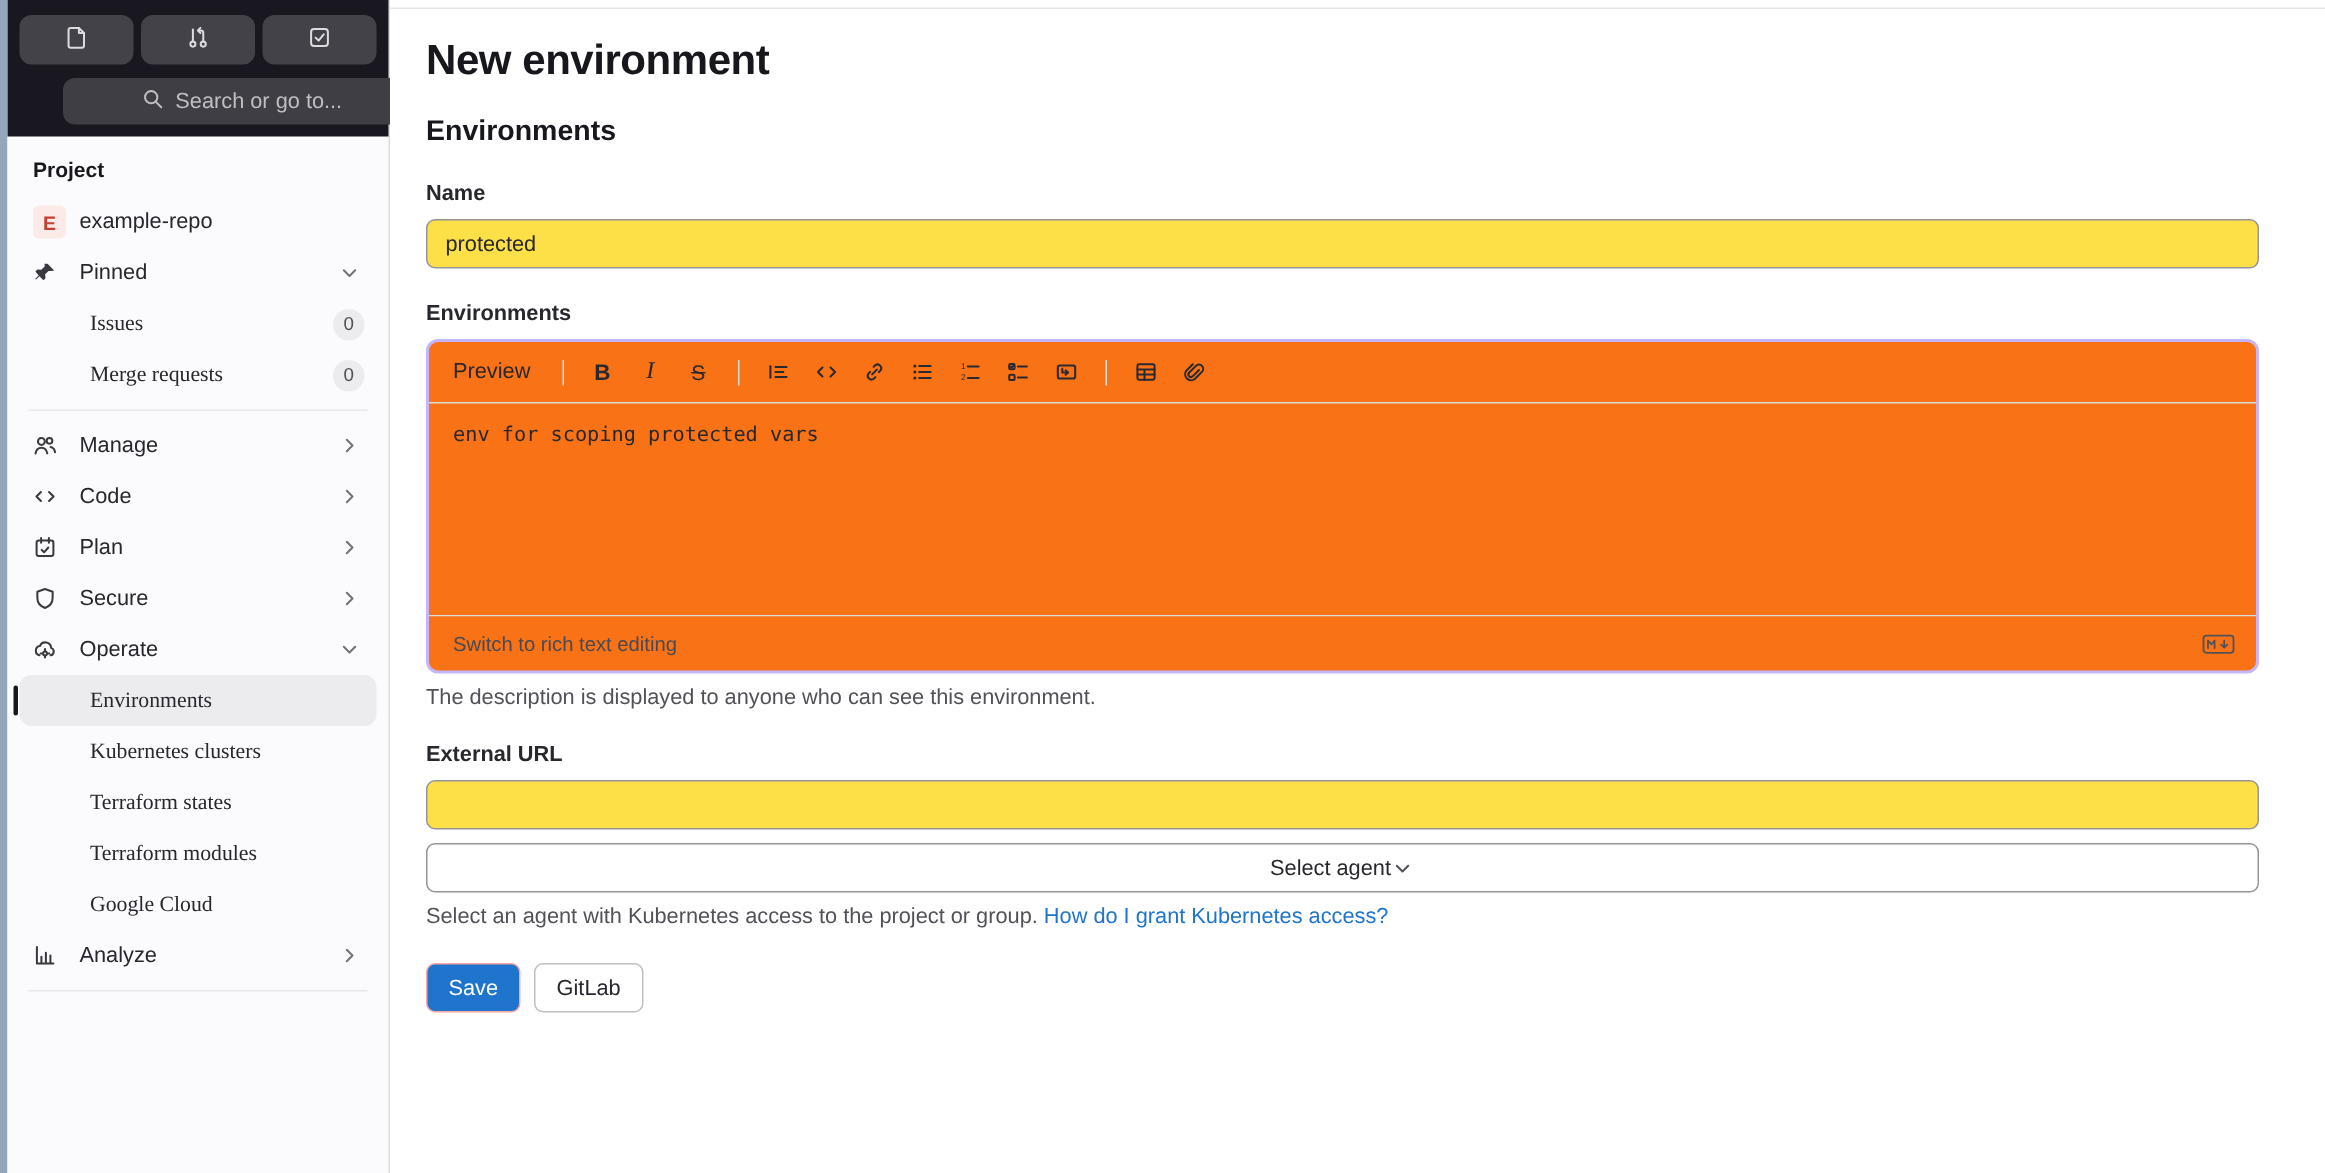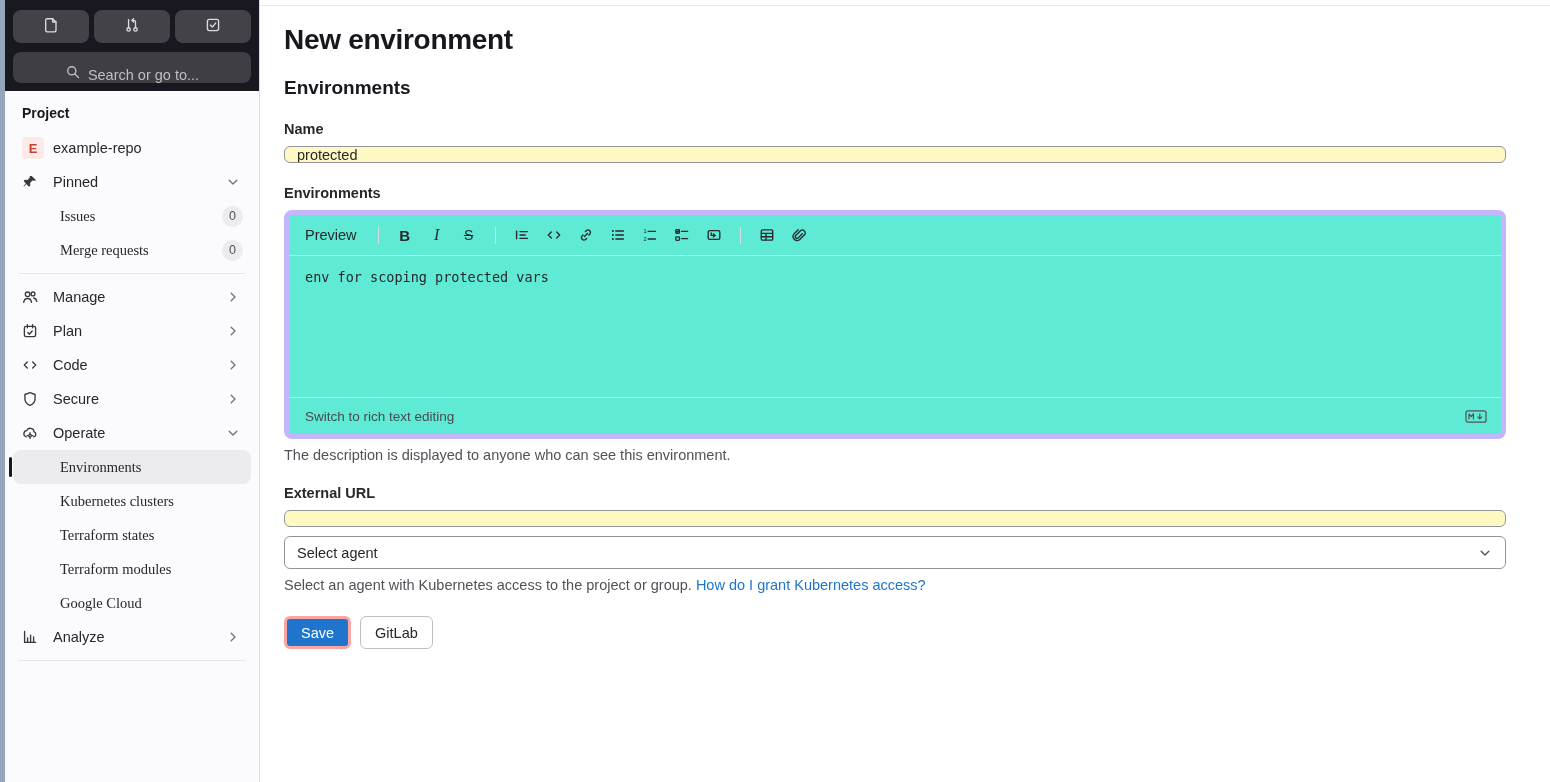--- a/index.html
+++ b/index.html
@@ -8,21 +8,21 @@
   .app { display:flex; width:1550px; height:782px; }
 
   
   .left-strip { width:5px; height:782px; background:#93a6ba; flex:0 0 auto; }
 
   
   .sidebar { width:255px; flex:0 0 auto; background:#fbfafd; border-right:1px solid #dcdcde; display:flex; flex-direction:column; }
   .sb-dark { background:#191820; padding:10px 8px 8px 8px; }
   .sb-btn-row { display:flex; gap:5px; margin-bottom:9px; }
   .sb-top-btn { flex:1; height:33px; background:#434248; border:none; border-radius:8px; display:flex; align-items:center; justify-content:center; color:#dcdbe0; cursor:pointer; }
-  .sb-search { width:100%; height:31px; background:#3f3e45; border:none; border-radius:8px; color:#bfbfc3; font-size:14.5px; font-family:"Liberation Sans",sans-serif; display:flex; align-items:flex-end; justify-content:center; gap:7px; cursor:pointer; }
+  .sb-search { width:100%; height:31px; background:#3f3e45; border:none; border-radius:8px; color:#bfbfc3; font-size:14.5px; font-family:"Liberation Sans",sans-serif; display:flex; align-items:center; justify-content:center; gap:7px; cursor:pointer;margin-left:29px; }
   .sb-body { padding:12px 8px 0 8px; flex:1; }
   .sb-section-label { font-weight:700; font-size:14px; color:#18171d; padding:2px 9px 10px 9px; }
   .sb-item { height:34px; display:flex; align-items:center; border-radius:8px; padding:0 8px 0 9px; cursor:pointer; position:relative; }
   .sb-item .ic { width:16px; height:16px; color:#3a3940; flex:0 0 auto; display:flex; align-items:center; justify-content:center; }
   .sb-item .sb-label { font-size:14.5px; color:#28272d; margin-left:15px; flex:1; white-space:nowrap; }
   .sb-item.indent .sb-label { margin-left:38px;font-family:Liberation Serif, serif; }
   .sb-item .chev { color:#737278; margin-right:2px; display:flex; }
   .sb-item .count-badge { background:#ececef; color:#535158; font-size:12.5px; min-width:21px; height:21px; border-radius:11px; display:flex; align-items:center; justify-content:center; padding:0 6px; }
   .sb-item.active { background:#ececef; }
   .sb-item.active::before { content:""; position:absolute; left:-4px; top:7px; bottom:7px; width:3px; background:#18171d; border-radius:2px; }
@@ -33,43 +33,43 @@
   
   .main { flex:1; background:#fff; position:relative; }
   .topbar-divider { border-bottom:1px solid #e7e7e9; height:6px; }
   .content { padding:18px 24px 0 24px; }
   h1.page-title { font-size:28px; font-weight:700; letter-spacing:-.3px; color:#18171d; }
   h2.section-title { font-size:19px; font-weight:700; color:#18171d; margin-top:21px; }
   .intro { font-size:14.5px; margin-top:15px; color:#28272d; }
   a.gl-link { color:#1f75cb; text-decoration:none; cursor:pointer; }
   .form-w { width:1222px; }
   .field-label { font-weight:700; font-size:14.5px; margin-top:22px; }
-  .gl-input { width:1222px; height:17px; border:1px solid #95949a; border-radius:6px; margin-top:9px; padding:0 12px; font-size:14.5px; font-family:"Liberation Sans",sans-serif; color:#28272d; background:#fef9c3; display:block; }
+  .gl-input { width:1222px; height:33px; border:1px solid #95949a; border-radius:6px; margin-top:9px; padding:0 12px; font-size:14.5px; font-family:"Liberation Sans",sans-serif; color:#28272d; background:#fde047; display:block; }
 
   
-  .md-editor { width:1222px; border:5px solid #c4b5fd; border-radius:8px; margin-top:9px; background:#5eead4; }
+  .md-editor { width:1222px; border:2px solid #c4b5fd; border-radius:8px; margin-top:9px; background:#f97316; }
   .md-toolbar { height:41px; display:flex; align-items:center; padding:0 16px; gap:6px; border-bottom:1px solid #dcdcde; }
   .md-preview-btn { background:none; border:none; font-size:14.5px; color:#28272d; font-family:"Liberation Sans",sans-serif; cursor:pointer; padding:6px 8px 6px 0; }
   .tb-divider { width:1px; height:17px; background:#dcdcde; margin:0 7px; }
   .tb-btn { background:none; border:none; width:26px; height:26px; border-radius:4px; display:flex; align-items:center; justify-content:center; color:#2a2930; cursor:pointer; }
   .tb-glyph-b { font-weight:700; font-size:15px; }
   .tb-glyph-i { font-family:"Liberation Serif",serif; font-style:italic; font-size:16px; }
   .tb-glyph-s { font-size:14px; text-decoration:line-through; }
   .md-textarea { display:block; width:100%; height:141px; border:none; outline:none; resize:none; padding:13px 16px; font-family:"DejaVu Sans Mono",monospace; font-size:13.5px; color:#28272d; border-radius:0; background:transparent; }
   .md-footer { height:37px; border-top:1px solid #dcdcde; display:flex; align-items:center; justify-content:space-between; padding:0 14px 0 16px; border-radius:0 0 8px 8px; }
   .md-switch { background:none; border:none; font-size:13.5px; color:#4a4953; font-family:"Liberation Sans",sans-serif; cursor:pointer; }
   .md-mark { color:#535158; display:flex; }
 
   .help-text { font-size:14.5px; color:#535158; margin-top:8px; }
-  .gl-select { width:1222px; height:33px; border:1px solid #95949a; border-radius:6px; margin-top:9px; padding:0 12px; font-size:14.5px; color:#28272d; background:#fff; display:flex; align-items:center; justify-content:space-between; cursor:pointer; }
+  .gl-select { width:1222px; height:33px; border:1px solid #95949a; border-radius:6px; margin-top:9px; padding:0 12px; font-size:14.5px; color:#28272d; background:#fff; display:flex; align-items:center; justify-content:center; cursor:pointer; }
   .gl-select .chev { color:#535158; display:flex; }
 
   .btn-row { display:flex; gap:9px; margin-top:23px; }
   .btn { height:33px; border-radius:6px; font-size:14.5px; font-family:"Liberation Sans",sans-serif; cursor:pointer; padding:0 14px; }
-  .btn-primary { background:#1f75cb; border:3px solid #fca5a5; color:#fff; }
+  .btn-primary { background:#1f75cb; border:1px solid #fca5a5; color:#fff; }
   .btn-default { background:#fff; border:1px solid #bfbfc3; color:#28272d; }
 </style>
 </head>
 <body>
 
 <div class="app">
   <div class="left-strip"></div>
 
   <aside class="sidebar">
     <div class="sb-dark">
@@ -145,40 +145,40 @@
             <span class="sb-label">Manage</span>
             <span class="chev">
               <svg width="16" height="16" viewBox="0 0 16 16" fill="none" stroke="currentColor" stroke-width="1.35" stroke-linecap="round" stroke-linejoin="round">
                 <path d="M6.2 4.2L10 8l-3.8 3.8"></path>
               </svg>
             </span>
           </div>
           <div class="sb-item">
             <span class="ic">
               <svg width="16" height="16" viewBox="0 0 16 16" fill="none" stroke="currentColor" stroke-width="1.35" stroke-linecap="round" stroke-linejoin="round">
+                <path d="M5.3 5L2.3 8l3 3"></path>
+                <path d="M10.7 5l3 3-3 3"></path>
+              </svg>
+            </span>
+            <span class="sb-label">Code</span>
+            <span class="chev">
+              <svg width="16" height="16" viewBox="0 0 16 16" fill="none" stroke="currentColor" stroke-width="1.35" stroke-linecap="round" stroke-linejoin="round">
+                <path d="M6.2 4.2L10 8l-3.8 3.8"></path>
+              </svg>
+            </span>
+          </div>
+          <div class="sb-item">
+            <span class="ic">
+              <svg width="16" height="16" viewBox="0 0 16 16" fill="none" stroke="currentColor" stroke-width="1.35" stroke-linecap="round" stroke-linejoin="round">
                 <rect x="2.4" y="3.4" width="11.2" height="10.2" rx="1.5"></rect>
                 <path d="M5.4 1.6v3.2M10.6 1.6v3.2"></path>
                 <path d="M5.8 9.6l1.6 1.6 2.8-3.2"></path>
               </svg>
             </span>
             <span class="sb-label">Plan</span>
-            <span class="chev">
-              <svg width="16" height="16" viewBox="0 0 16 16" fill="none" stroke="currentColor" stroke-width="1.35" stroke-linecap="round" stroke-linejoin="round">
-                <path d="M6.2 4.2L10 8l-3.8 3.8"></path>
-              </svg>
-            </span>
-          </div>
-          <div class="sb-item">
-            <span class="ic">
-              <svg width="16" height="16" viewBox="0 0 16 16" fill="none" stroke="currentColor" stroke-width="1.35" stroke-linecap="round" stroke-linejoin="round">
-                <path d="M5.3 5L2.3 8l3 3"></path>
-                <path d="M10.7 5l3 3-3 3"></path>
-              </svg>
-            </span>
-            <span class="sb-label">Code</span>
             <span class="chev">
               <svg width="16" height="16" viewBox="0 0 16 16" fill="none" stroke="currentColor" stroke-width="1.35" stroke-linecap="round" stroke-linejoin="round">
                 <path d="M6.2 4.2L10 8l-3.8 3.8"></path>
               </svg>
             </span>
           </div>
           <div class="sb-item">
             <span class="ic">
               <svg width="16" height="16" viewBox="0 0 16 16" fill="none" stroke="currentColor" stroke-width="1.35" stroke-linecap="round" stroke-linejoin="round">
                 <path d="M8 1.7l5.1 1.8v4c0 3.2-2 5.7-5.1 6.8-3.1-1.1-5.1-3.6-5.1-6.8v-4L8 1.7z"></path>

